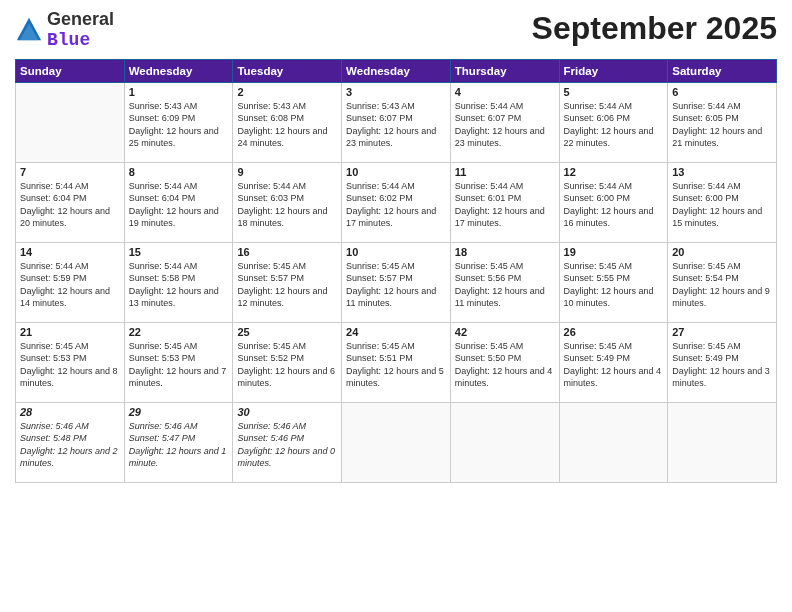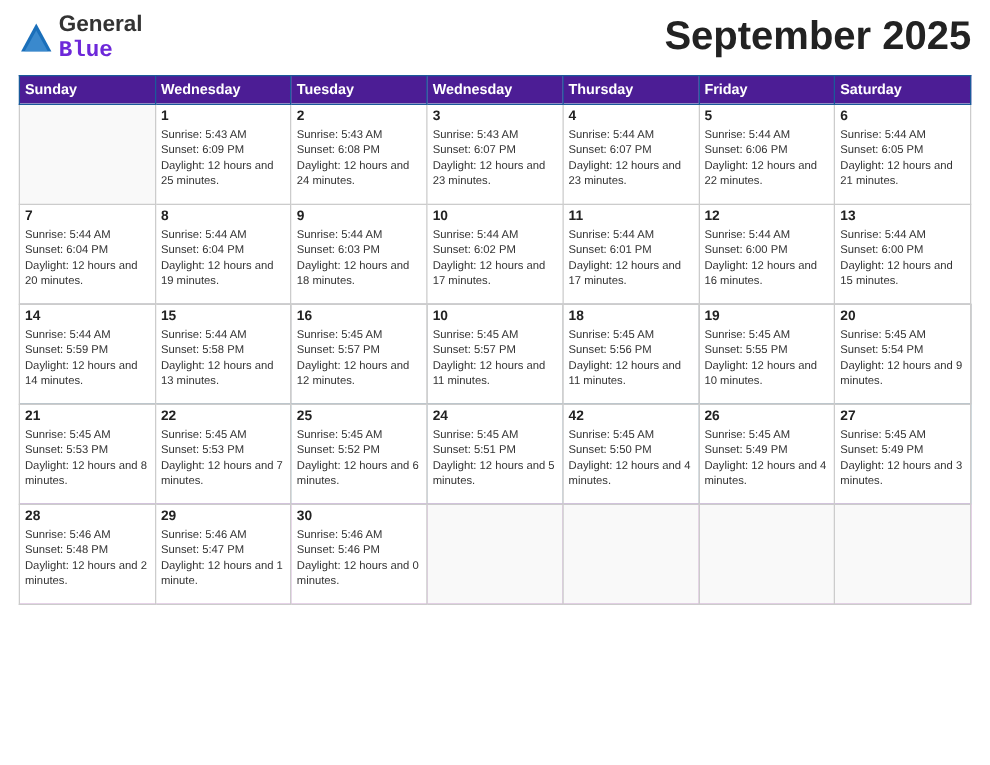--- a/index.html
+++ b/index.html
@@ -232,21 +232,21 @@
           </td>
           <td>
             <span class="day-number">26</span>
             <div class="day-info">Sunrise: 5:45 AM<br>Sunset: 5:49 PM<br>Daylight: 12 hours and 4 minutes.</div>
           </td>
           <td>
             <span class="day-number">27</span>
             <div class="day-info">Sunrise: 5:45 AM<br>Sunset: 5:49 PM<br>Daylight: 12 hours and 3 minutes.</div>
           </td>
         </tr>
-        <tr style="background: #a21caf;">
+        <tr style="background: #fde047; font-style: italic;">
           <td>
             <span class="day-number">28</span>
             <div class="day-info">Sunrise: 5:46 AM<br>Sunset: 5:48 PM<br>Daylight: 12 hours and 2 minutes.</div>
           </td>
           <td>
             <span class="day-number">29</span>
             <div class="day-info">Sunrise: 5:46 AM<br>Sunset: 5:47 PM<br>Daylight: 12 hours and 1 minute.</div>
           </td>
           <td>
             <span class="day-number">30</span>

